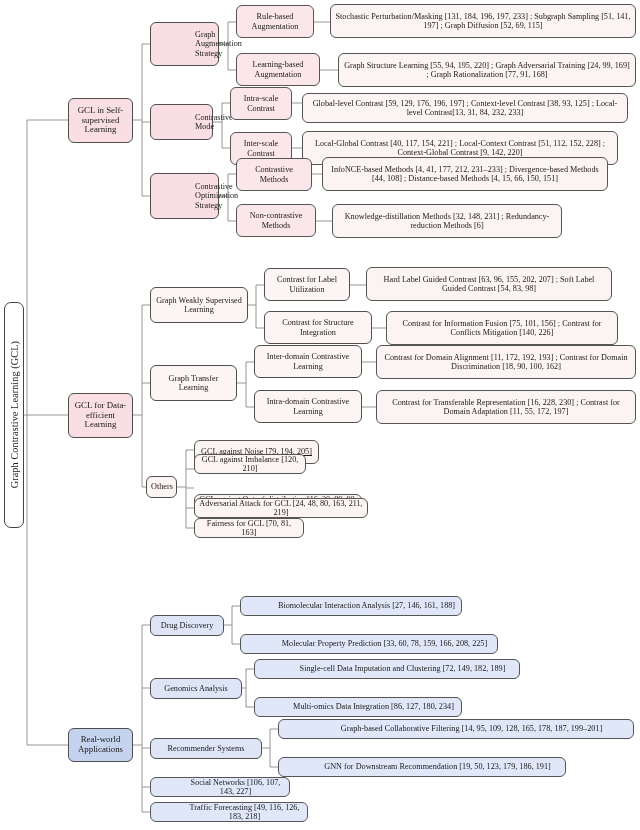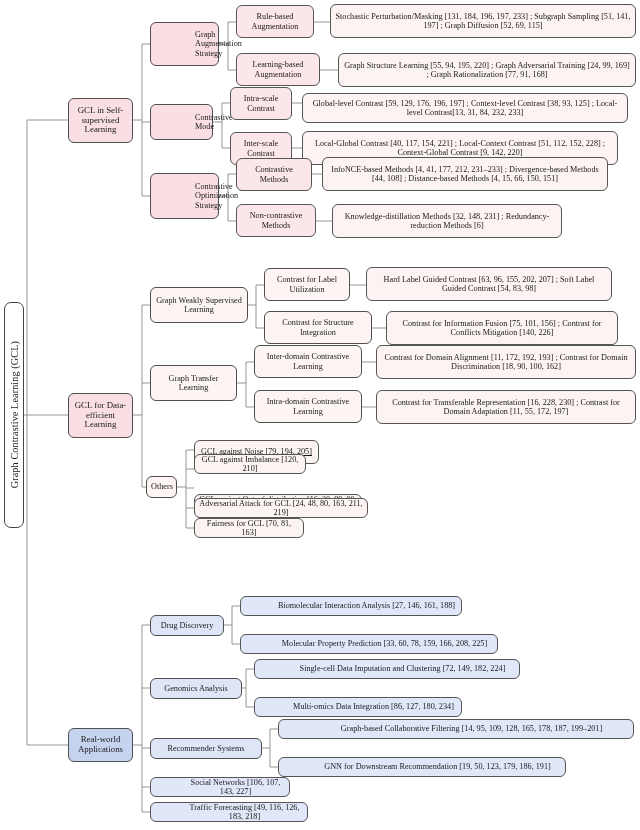--- a/index.html
+++ b/index.html
@@ -243,21 +243,21 @@
     <span>Biomolecular Interaction Analysis [27, 146, 161, 188]</span>
   </div>
   <div class="node leaf-blue fs85" style="left:240px;top:634px;width:258px;height:20px;">
     <span>Molecular Property Prediction [33, 60, 78, 159, 166, 208, 225]</span>
   </div>
 
   <div class="node lvl2-blue fs85" style="left:150px;top:678px;width:92px;height:21px;">
     <span>Genomics Analysis</span>
   </div>
   <div class="node leaf-blue fs85" style="left:254px;top:659px;width:266px;height:20px;">
-    <span>Single-cell Data Imputation and Clustering [72, 149, 182, 224]</span>
+    <span>Single-cell Data Imputation and Clustering [72, 149, 182, 189]</span>
   </div>
   <div class="node leaf-blue fs85" style="left:254px;top:697px;width:208px;height:20px;">
     <span>Multi-omics Data Integration [86, 127, 180, 234]</span>
   </div>
 
   <div class="node lvl2-blue fs85" style="left:150px;top:738px;width:112px;height:21px;">
     <span>Recommender Systems</span>
   </div>
   <div class="node leaf-blue fs85" style="left:278px;top:719px;width:356px;height:20px;">
     <span>Graph-based Collaborative Filtering [14, 95, 109, 128, 165, 178, 187, 199–201]</span>

